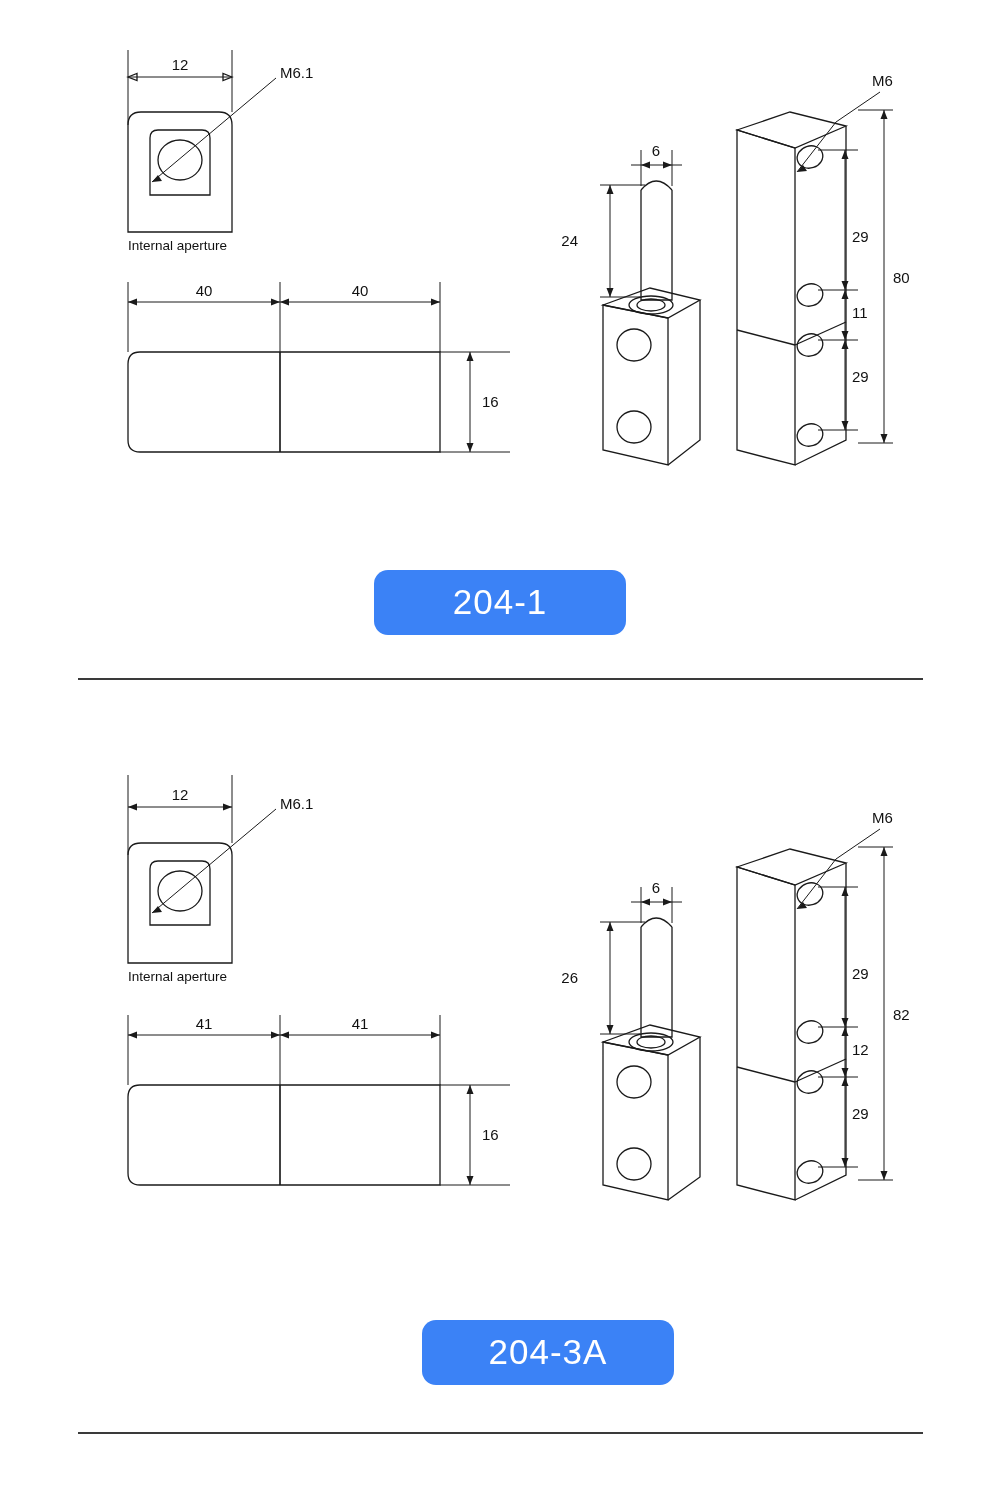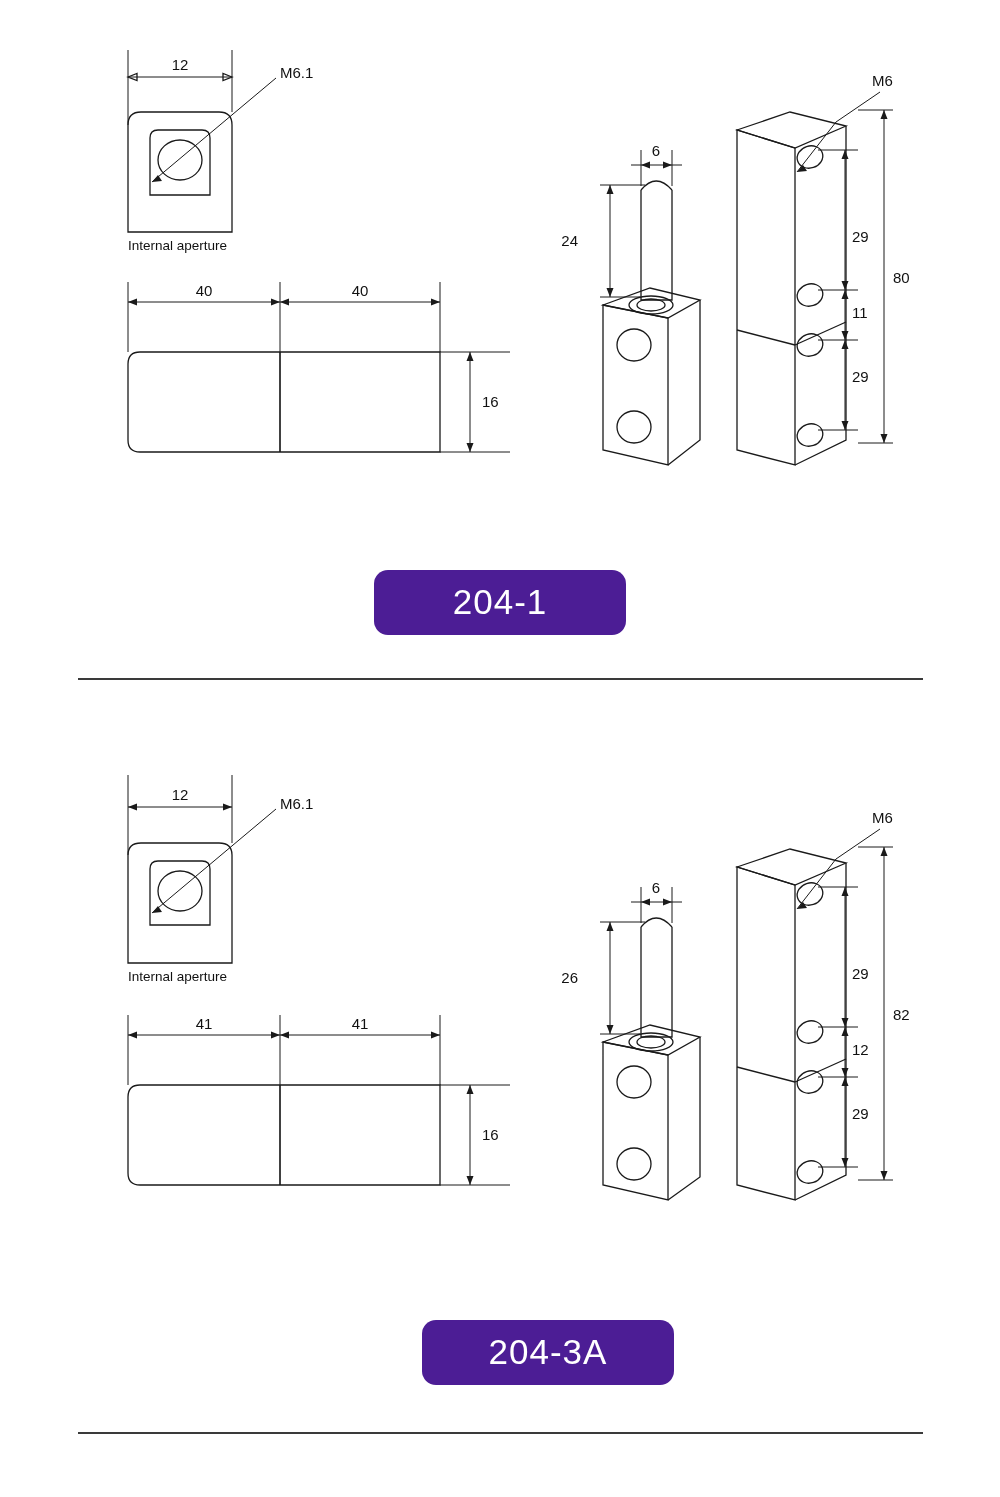--- a/index.html
+++ b/index.html
@@ -37,21 +37,21 @@
   svg { display: block; }
 
   .badge-wrap {
     position: absolute;
     left: 0;
     width: 1000px;
     text-align: center;
   }
   .badge {
     display: inline-block;
-    background: #4c1d95;
+    background: #3b82f6;
     color: #ffffff;
     border-radius: 14px;
     padding: 14px 46px 16px;
     font-size: 35px;
     letter-spacing: 1px;
     line-height: 1;
     min-width: 160px;
   }
   .divider {
     position: absolute;

